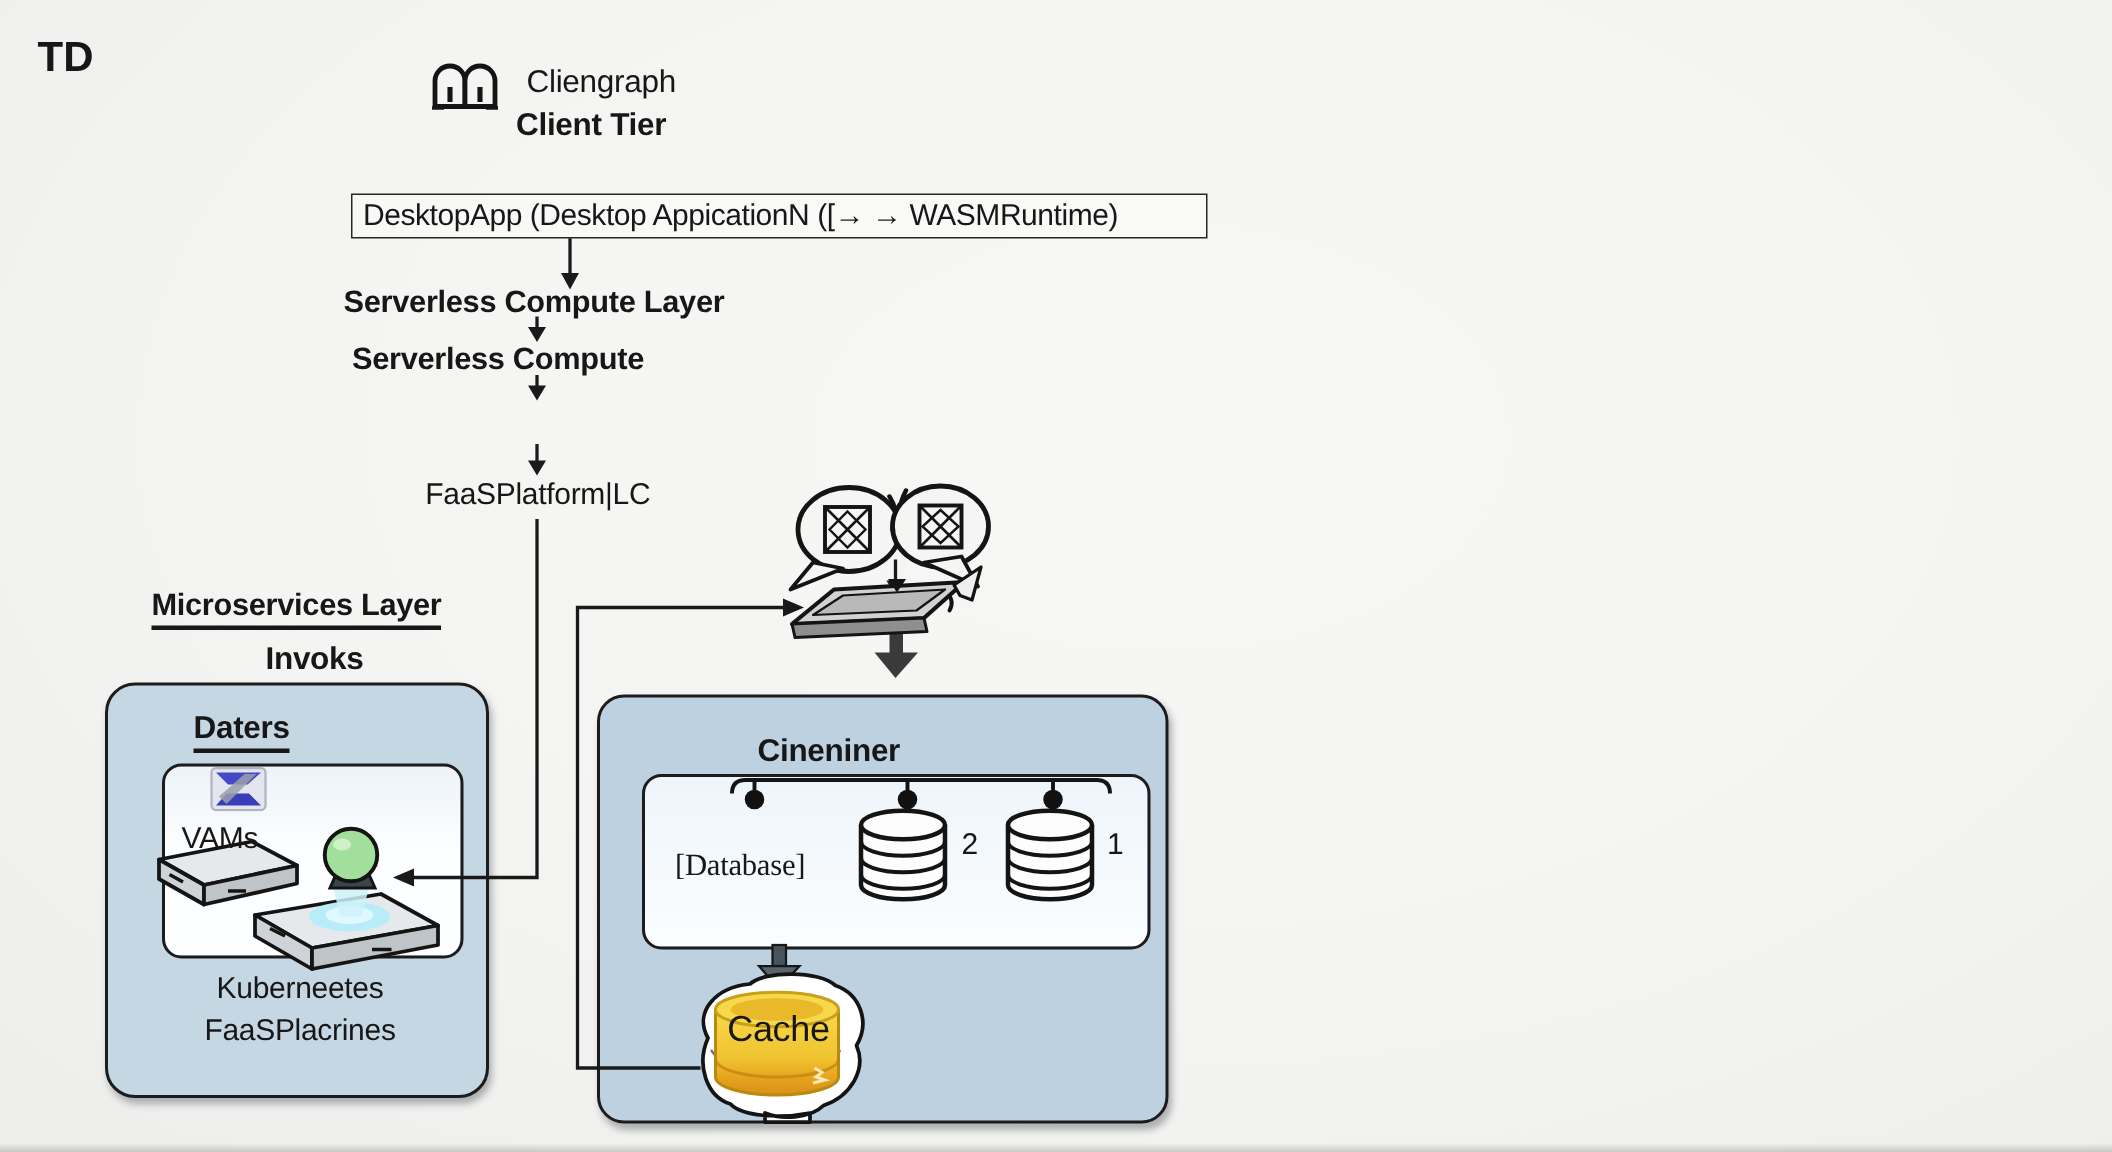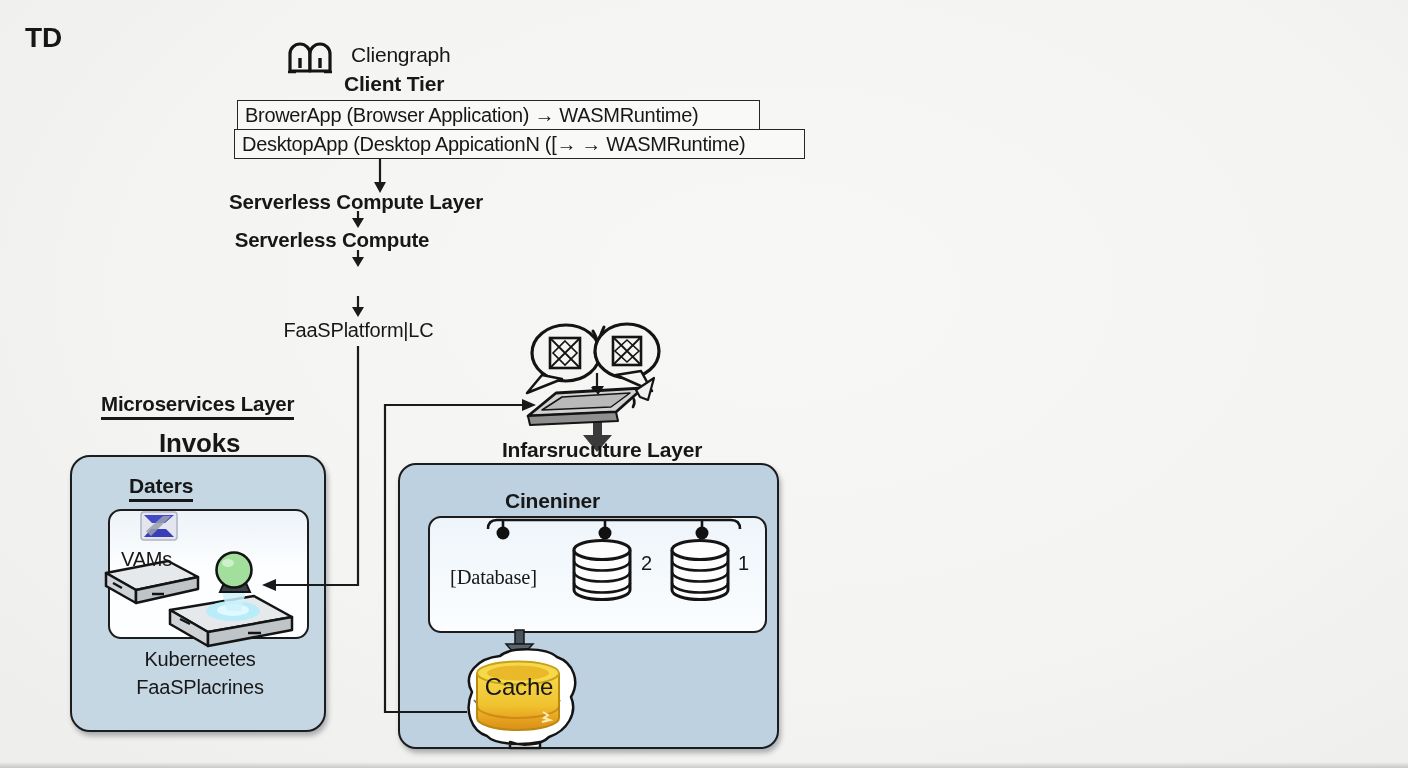--- a/index.html
+++ b/index.html
@@ -153,43 +153,41 @@
     <svg width="48" height="36" viewBox="0 0 48 36">
       <path d="M4,33 V16 a10,10 0 0 1 20,0 V33 Z" fill="#f4f4f2" stroke="#141414" stroke-width="3.2" stroke-linejoin="round"></path>
       <path d="M24,33 V16 a10,10 0 0 1 20,0 V33 Z" fill="#f4f4f2" stroke="#141414" stroke-width="3.2" stroke-linejoin="round"></path>
       <path d="M14,20 V30 M34,20 V30" stroke="#141414" stroke-width="3.4"></path>
       <path d="M2,34 h8 M38,34 h8" stroke="#141414" stroke-width="2.4"></path>
     </svg>
   </div>
   <div class="t" style="left:351px;top:43px;font-size:21px;">Cliengraph</div>
   <div class="t b" style="left:344px;top:72px;font-size:21px;">Client Tier</div>
 
-  <div class="nodebox" style="left:237px;top:100px;width:507px;">BrowerApp (Browser Application) → WASMRuntime)</div>
   <div class="nodebox" style="left:234px;top:129px;width:555px;">DesktopApp (Desktop AppicationN ([→ → WASMRuntime)</div>
 
   <div class="t b ctr" style="left:221px;top:190px;width:270px;font-size:20.5px;">Serverless Compute Layer</div>
   <div class="t b ctr" style="left:227px;top:228px;width:210px;font-size:20.5px;">Serverless Compute</div>
   <div class="t ctr" style="left:277px;top:319px;width:163px;font-size:20px;">FaaSPlatform|LC</div>
 
   <div class="t b u" style="left:81px;top:392px;font-size:20.5px;margin-left:20px;">Microservices Layer</div>
-  <div class="t b" style="left:159px;top:428px;font-size:26px;">Invoks</div>
+  <div class="t b" style="left:177px;top:428px;font-size:21px;">Invoks</div>
   <div class="t b u" style="left:129px;top:474px;font-size:21px;">Daters</div>
 
   <div class="iconwrap" style="left:139px;top:511px;">
     <svg width="40" height="30" viewBox="0 0 40 30">
       <rect x="2" y="1" width="36" height="28" rx="3" fill="#e3e6ee" stroke="#b0b4c2" stroke-width="1.5"></rect>
       <polygon points="5,4 35,4 26,12 13,12" fill="#4449c8"></polygon>
       <polygon points="5,26 35,26 27,18 12,18" fill="#383db9"></polygon>
       <polygon points="24,5 32,5 12,25 7,20" fill="#9aa0ac" opacity=".85"></polygon>
     </svg>
   </div>
   <div class="t" style="left:121px;top:548px;font-size:20px;">VAMs</div>
   <div class="t ctr" style="left:116px;top:648px;width:168px;font-size:20px;">Kuberneetes</div>
   <div class="t ctr" style="left:116px;top:676px;width:168px;font-size:20px;">FaaSPlacrines</div>
 
-  <div class="t b ctr" style="left:482px;top:438px;width:240px;font-size:21px;">Infarsrucuture Layer</div>
   <div class="t b" style="left:505px;top:489px;font-size:21px;">Cineniner</div>
   <div class="t" style="left:450px;top:566px;font-size:20.5px;font-family:Liberation Serif, serif;">[Database]</div>
   <div class="t" style="left:641px;top:552px;font-size:20px;">2</div>
   <div class="t" style="left:738px;top:552px;font-size:20px;">1</div>
   <div class="t b ctr" style="left:479px;top:673px;width:80px;font-size:24px;font-weight:500;z-index:7;">Cache</div>
 
 </div>
 
 </body></html>

